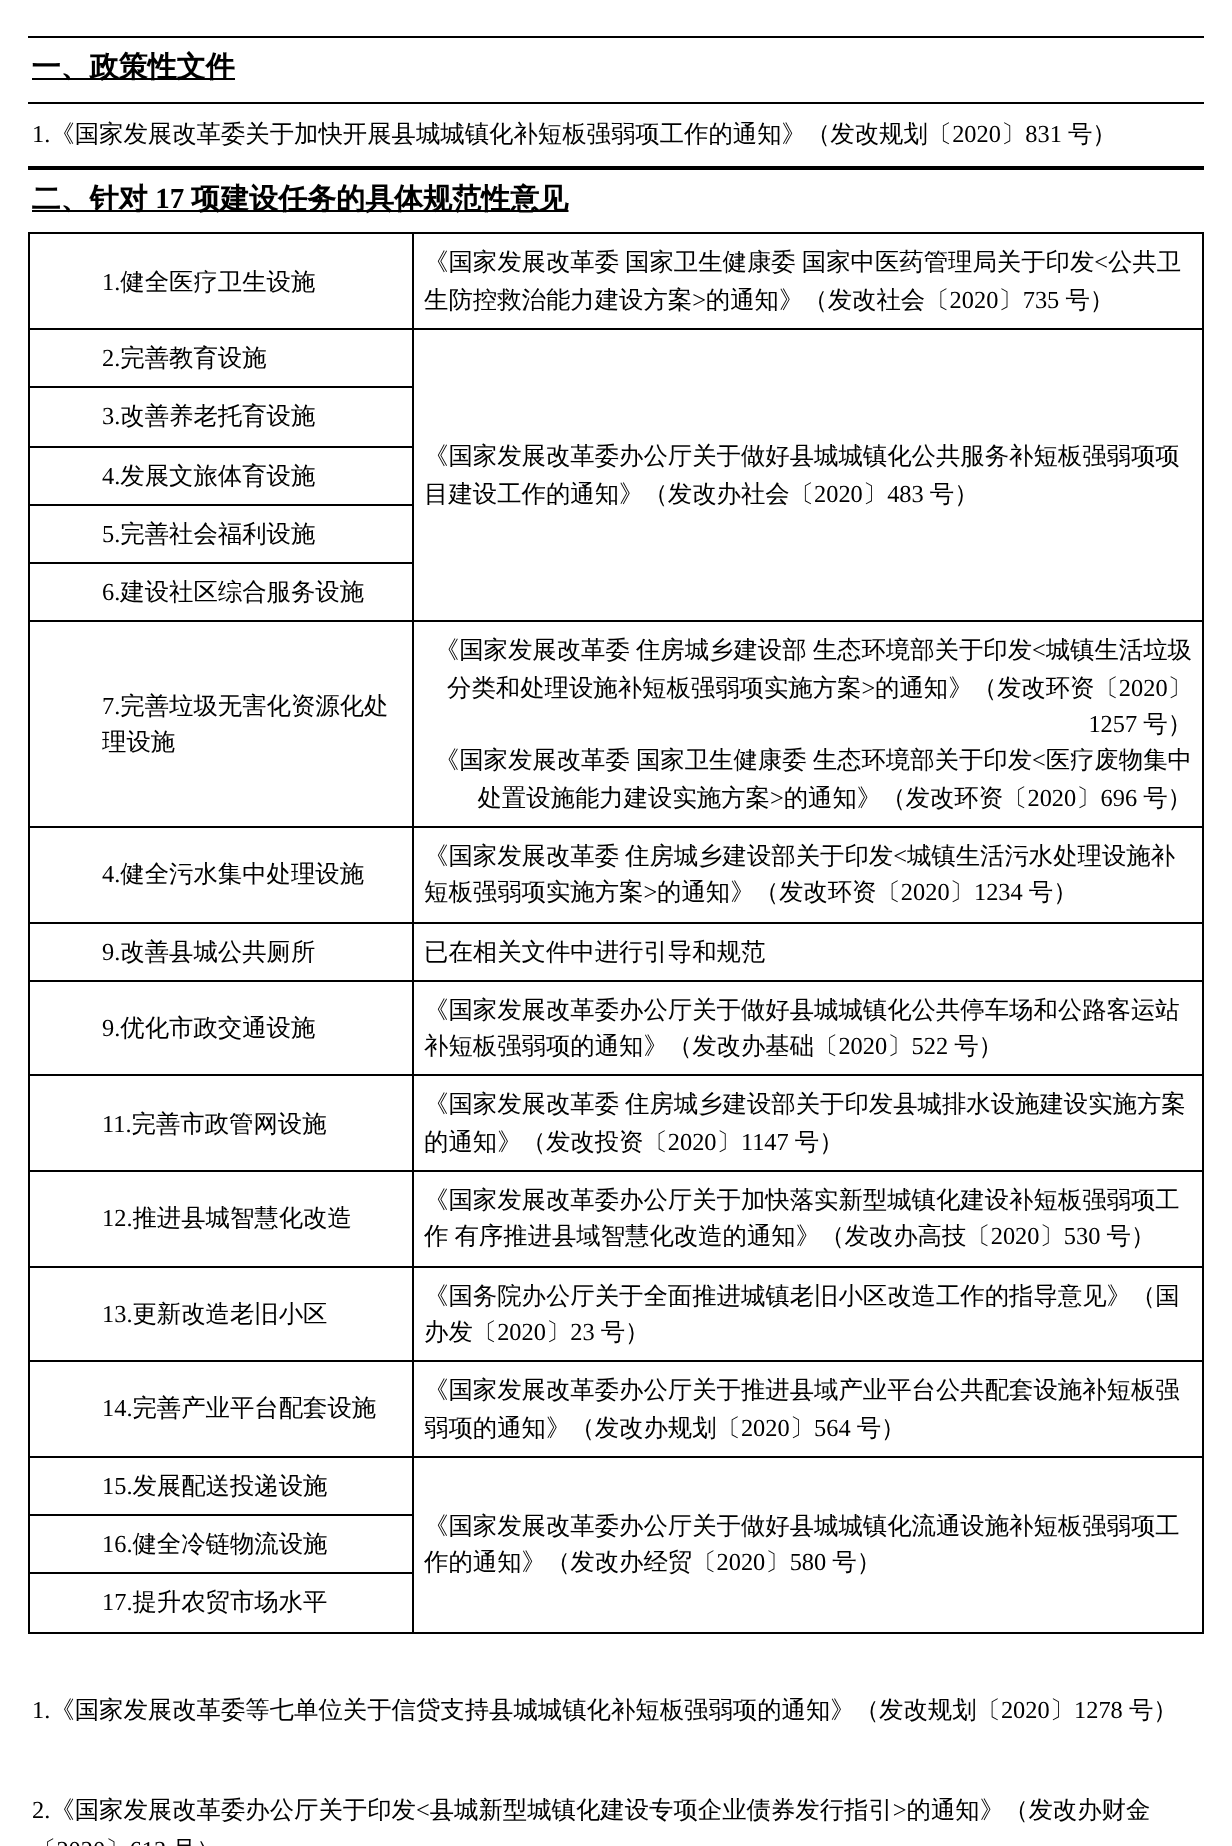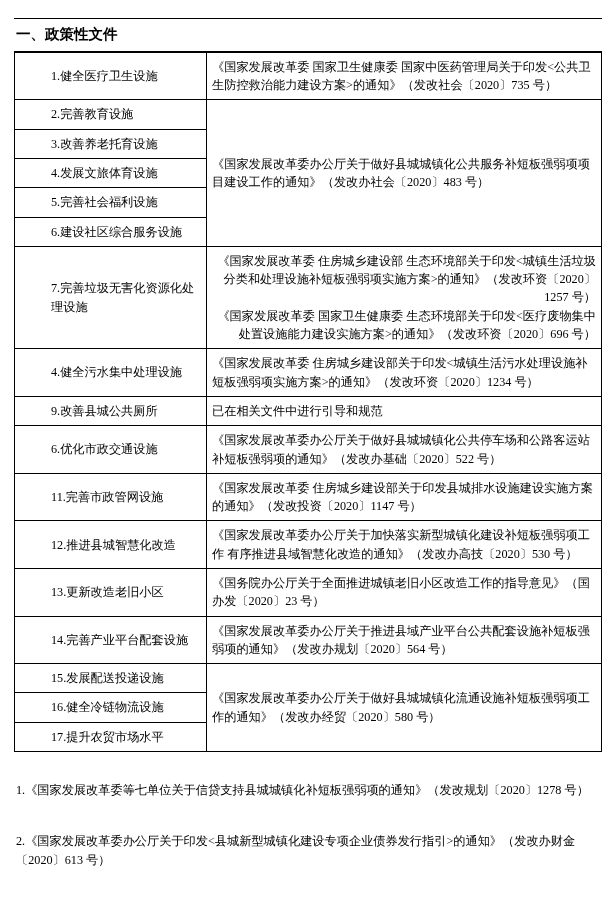--- a/index.html
+++ b/index.html
@@ -27,20 +27,21 @@
     margin: 8px 0 14px 0;
     line-height: 1.4;
   }
   .section-head {
     font-size: 14.5px;
     font-weight: bold;
     padding: 5px 2px 5px 2px;
     border-top: 1px solid #000;
     border-bottom: 1px solid #000;
     line-height: 1.5;
+    text-decoration: underline;
   }
   .section-head.tight {
     border-bottom: none;
   }
   .simple-row {
     font-size: 12.2px;
     line-height: 1.55;
     padding: 6px 2px 6px 2px;
     border-bottom: 1px solid #000;
   }
@@ -71,21 +72,23 @@
     margin-top: 24px;
   }
 </style>
 </head>
 <body>
 
 <div class="page">
 
 
   <div class="section-head">一、政策性文件</div>
+  <div class="simple-row">1.《国家发展改革委关于加快开展县城城镇化补短板强弱项工作的通知》（发改规划〔2020〕831 号）</div>
 
+  <div class="section-head tight">二、针对 17 项建设任务的具体规范性意见</div>
 
   <table class="matrix">
     <tbody>
       <tr>
         <td class="task">1.健全医疗卫生设施</td>
         <td class="doc">《国家发展改革委 国家卫生健康委 国家中医药管理局关于印发&lt;公共卫生防控救治能力建设方案&gt;的通知》（发改社会〔2020〕735 号）</td>
       </tr>
       <tr>
         <td class="task">2.完善教育设施</td>
         <td class="doc" rowspan="5">《国家发展改革委办公厅关于做好县城城镇化公共服务补短板强弱项项目建设工作的通知》（发改办社会〔2020〕483 号）</td>
@@ -109,21 +112,21 @@
       </tr>
       <tr>
         <td class="task">4.健全污水集中处理设施</td>
         <td class="doc">《国家发展改革委 住房城乡建设部关于印发&lt;城镇生活污水处理设施补短板强弱项实施方案&gt;的通知》（发改环资〔2020〕1234 号）</td>
       </tr>
       <tr>
         <td class="task">9.改善县城公共厕所</td>
         <td class="doc">已在相关文件中进行引导和规范</td>
       </tr>
       <tr>
-        <td class="task">6.优化市政交通设施</td>
+        <td class="task">9.优化市政交通设施</td>
         <td class="doc">《国家发展改革委办公厅关于做好县城城镇化公共停车场和公路客运站补短板强弱项的通知》（发改办基础〔2020〕522 号）</td>
       </tr>
       <tr>
         <td class="task">11.完善市政管网设施</td>
         <td class="doc">《国家发展改革委 住房城乡建设部关于印发县城排水设施建设实施方案的通知》（发改投资〔2020〕1147 号）</td>
       </tr>
       <tr>
         <td class="task">12.推进县城智慧化改造</td>
         <td class="doc">《国家发展改革委办公厅关于加快落实新型城镇化建设补短板强弱项工作 有序推进县域智慧化改造的通知》（发改办高技〔2020〕530 号）</td>
       </tr>

